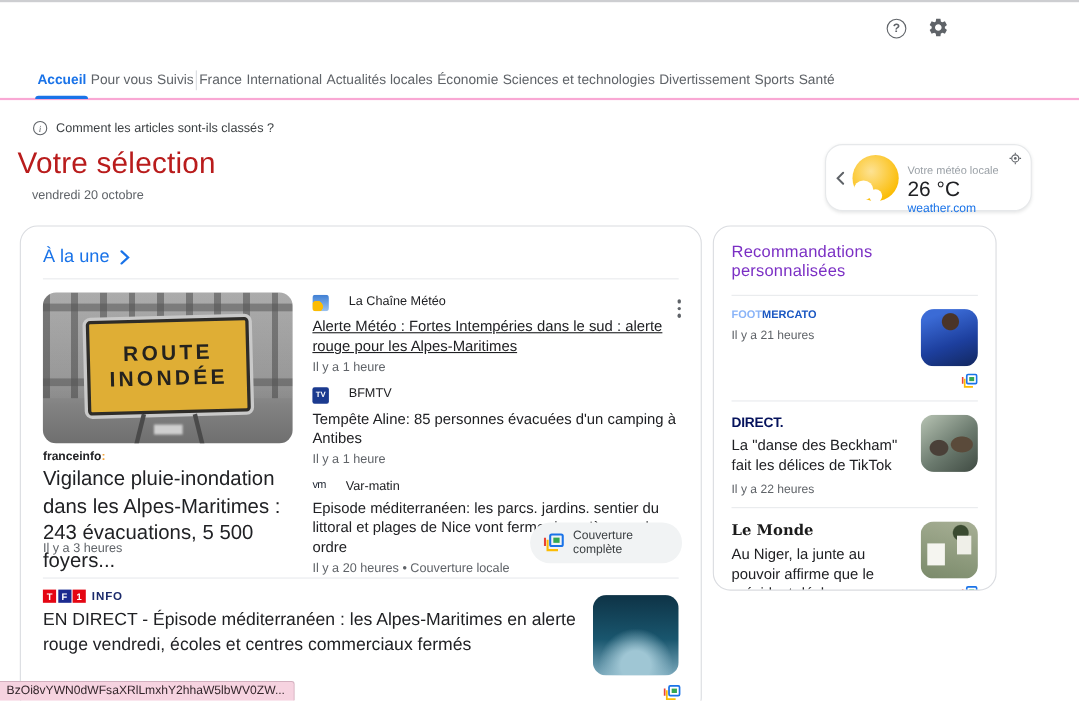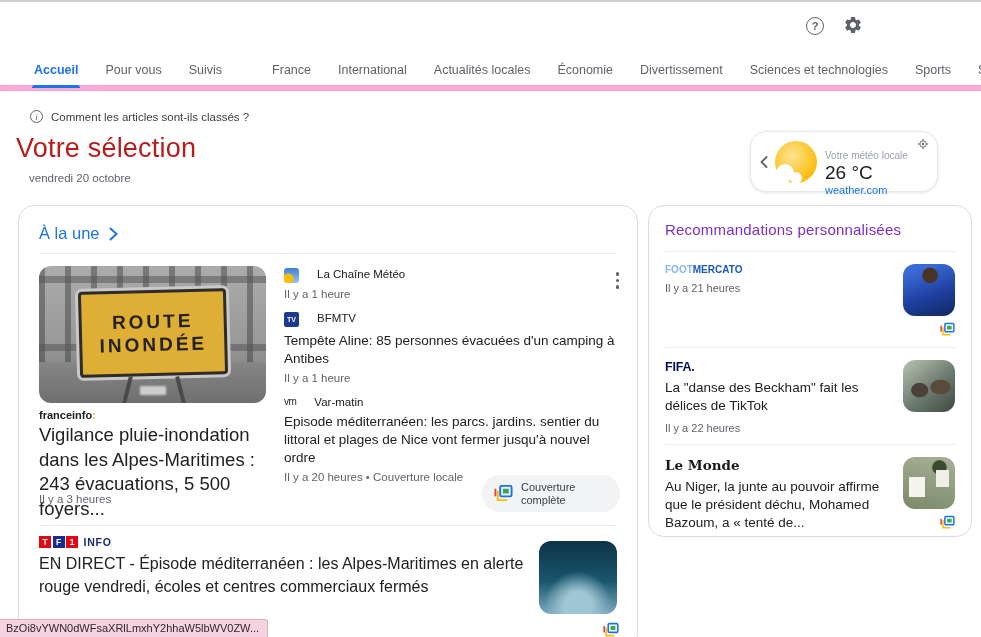--- a/index.html
+++ b/index.html
@@ -31,22 +31,22 @@
     position:absolute; left:806px; top:17px; width:18px; height:18px;
     border:1.7px solid #5f6368; border-radius:50%;
     display:flex; align-items:center; justify-content:center;
     font-size:11px; font-weight:bold; color:#5f6368;
   }
   .gear-icon { position:absolute; left:843px; top:15px; width:20px; height:20px; }
 
   
   .nav {
     position:absolute; left:0; top:56px; width:100%; height:35px;
-    display:flex; align-items:center; padding-left:32px; gap:23px;
-    border-bottom:6px solid #f9a8d4; font-size:12.5px; color:#5f6368;
+    display:flex; align-items:center; padding-left:32px; 
+    border-bottom:2px solid #f9a8d4; font-size:12.5px; color:#5f6368;
   }
   .tab { position:relative; padding:9px 2px 11px; cursor:pointer; white-space:nowrap; }
   .tab.active { color:#1a73e8; font-weight:bold; }
   .tab.active::after {
     content:""; position:absolute; left:0; right:0; bottom:0;
     height:3px; background:#1a73e8; border-radius:3px 3px 0 0;
   }
   .tab-sep { width:1px; height:18px; background:#dadce0; }
 
   
@@ -75,21 +75,21 @@
   .weather-col { margin-left:8px; flex:1; }
   .weather-toprow { display:flex; align-items:center; justify-content:space-between; }
   .weather-label { font-size:10px; color:#9aa0a6;margin-top:23px; }
   .loc-icon { width:12px; height:12px; }
   .weather-temp { font-size:19px; color:#202124; margin-top:1px; }
   .weather-link { font-size:11px; color:#1a73e8; }
 
   
   .card { position:absolute; background:#fff; border:1px solid #dadce0; border-radius:16px; }
   .main-card { left:18px; top:205px; width:620px; height:445px; }
-  .reco-card { left:648px; top:205px; width:324px; height:332px; overflow:hidden; }
+  .reco-card { left:648px; top:205px; width:258px; height:332px; overflow:hidden; }
 
   .mc-head { position:absolute; left:20px; top:18px; display:flex; align-items:center; gap:8px; }
   .mc-title { font-size:16.5px; font-weight:500; color:#1a73e8; }
   .hr { position:absolute; left:20px; right:20px; height:1px; background:#e8eaed; }
   .mc-hr1 { top:47px; } .mc-hr2 { top:319px; }
 
   
   .lead-img { position:absolute; left:20px; top:60px; width:227px; height:137px;
               border-radius:12px; overflow:hidden;
               background:linear-gradient(180deg,#ababab 0%,#969696 55%,#828282 75%,#6f6f6f 100%); }
@@ -193,22 +193,22 @@
 
   <div class="nav">
     <div class="tab active">Accueil</div>
     <div class="tab">Pour vous</div>
     <div class="tab">Suivis</div>
     <div class="tab-sep"></div>
     <div class="tab">France</div>
     <div class="tab">International</div>
     <div class="tab">Actualités locales</div>
     <div class="tab">Économie</div>
+    <div class="tab">Sciences et technologies</div>
     <div class="tab">Divertissement</div>
-    <div class="tab">Sciences et technologies</div>
     <div class="tab">Sports</div>
     <div class="tab">Santé</div>
   </div>
 
   <div class="info-row">
     <span class="info-icon">i</span>
     <span>Comment les articles sont-ils classés ?</span>
   </div>
   <div class="page-title">Votre sélection</div>
   <div class="page-date">vendredi 20 octobre</div>
@@ -259,20 +259,21 @@
     <div class="lead-src"><span>franceinfo</span><span class="colon">:</span></div>
     <div class="lead-title">Vigilance pluie-inondation dans les Alpes-Maritimes : 243 évacuations, 5 500 foyers...</div>
     <div class="lead-time">Il y a 3 heures</div>
 
     <div class="related">
       <div class="rel-item linked">
         <div class="src-row">
           <span class="src-logo-meteo"></span>
           <span>La Chaîne Météo</span>
         </div>
+        <div class="rel-title">Alerte Météo : Fortes Intempéries dans le sud : alerte rouge pour les Alpes-Maritimes</div>
         <div class="rel-time">Il y a 1 heure</div>
       </div>
       <div class="rel-item">
         <div class="src-row">
           <span class="src-logo-bfm">TV</span>
           <span>BFMTV</span>
         </div>
         <div class="rel-title">Tempête Aline: 85 personnes évacuées d'un camping à Antibes</div>
         <div class="rel-time">Il y a 1 heure</div>
       </div>
@@ -338,21 +339,21 @@
             <path d="M1.5 5 v8" stroke="#ea4335" stroke-width="2" fill="none"></path>
             <path d="M4 7 V17 H14" fill="none" stroke="#fbbc04" stroke-width="2"></path>
             <rect x="6.5" y="2" width="12" height="11" rx="1.5" fill="none" stroke="#1a73e8" stroke-width="2"></rect>
             <rect x="9.5" y="5" width="6" height="5" fill="#34a853"></rect>
           </svg>
         </div>
       </div>
 
       <div class="reco-item">
         <div class="reco-text">
-          <div class="reco-src bfm-word">FIFA.</div>
+          <div class="reco-src bfm-word">DIRECT.</div>
           <div class="reco-title">La "danse des Beckham" fait les délices de TikTok</div>
           <div class="reco-time">Il y a 22 heures</div>
         </div>
         <div class="reco-media">
           <div class="reco-img img-beckham"></div>
         </div>
       </div>
 
       <div class="reco-item">
         <div class="reco-text">

